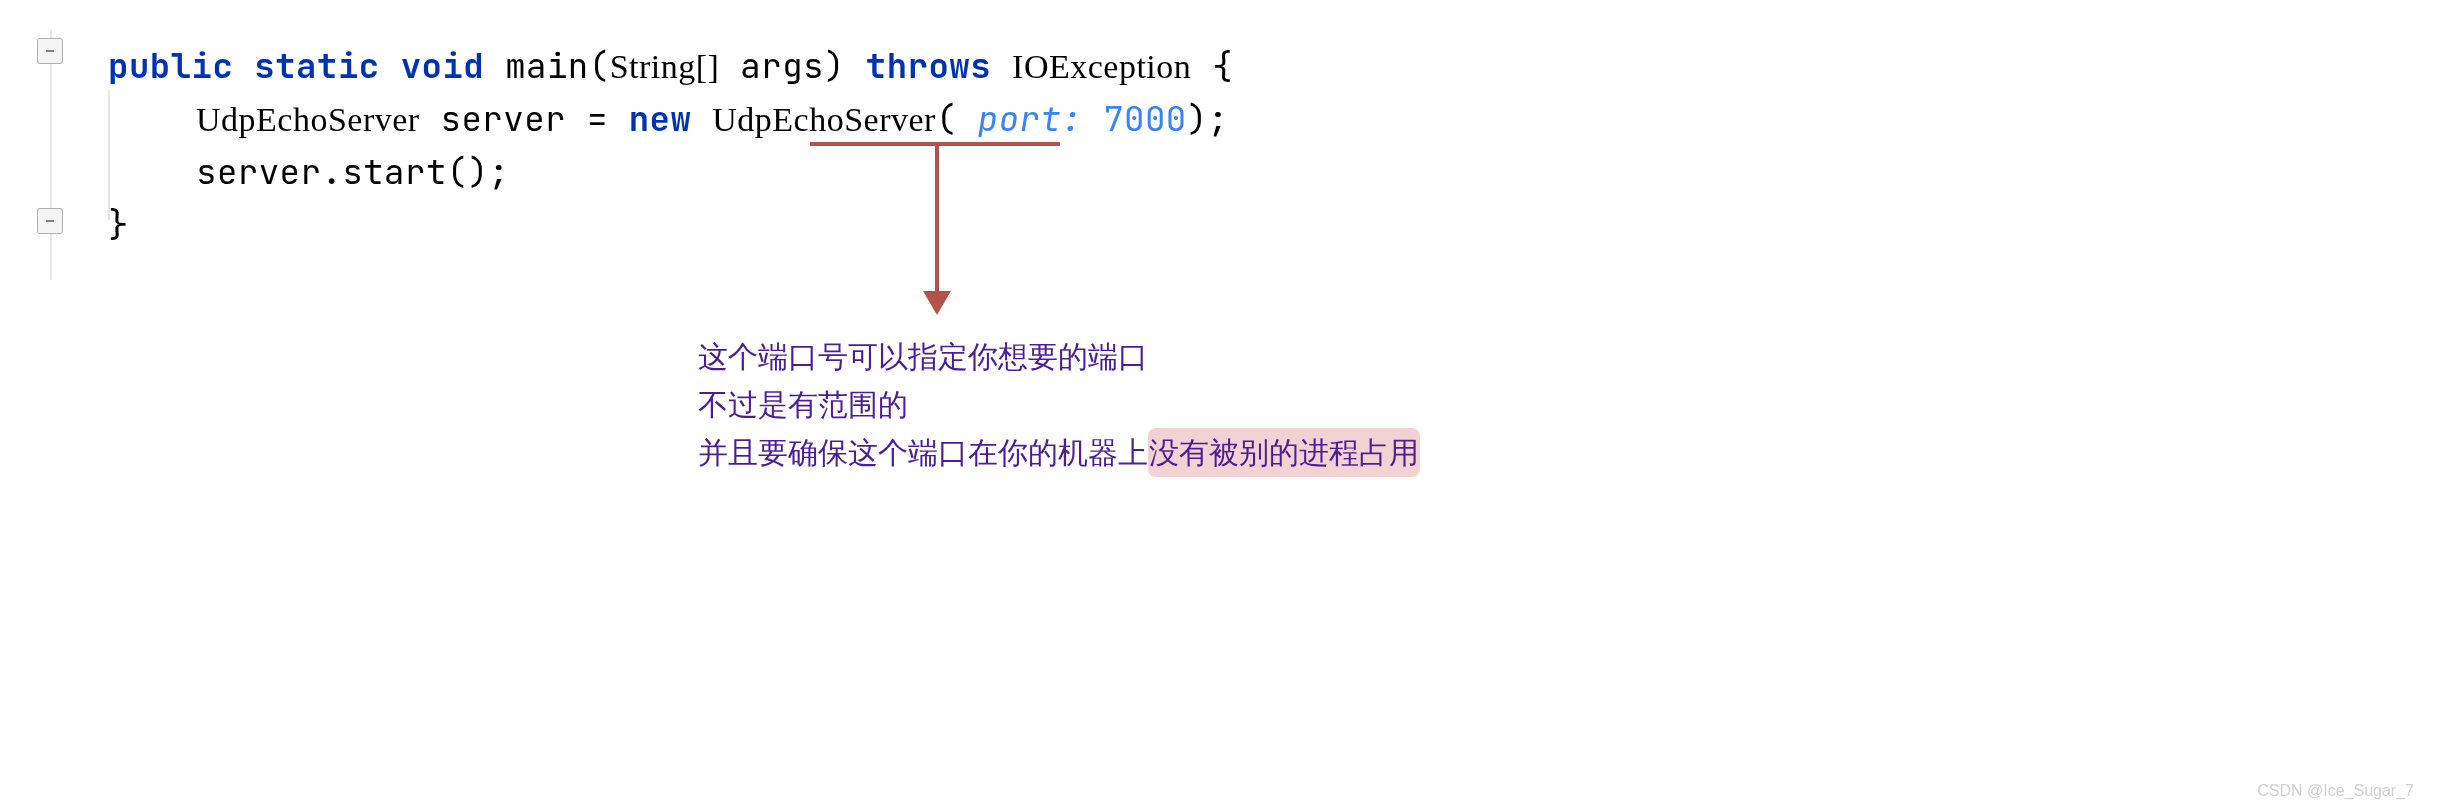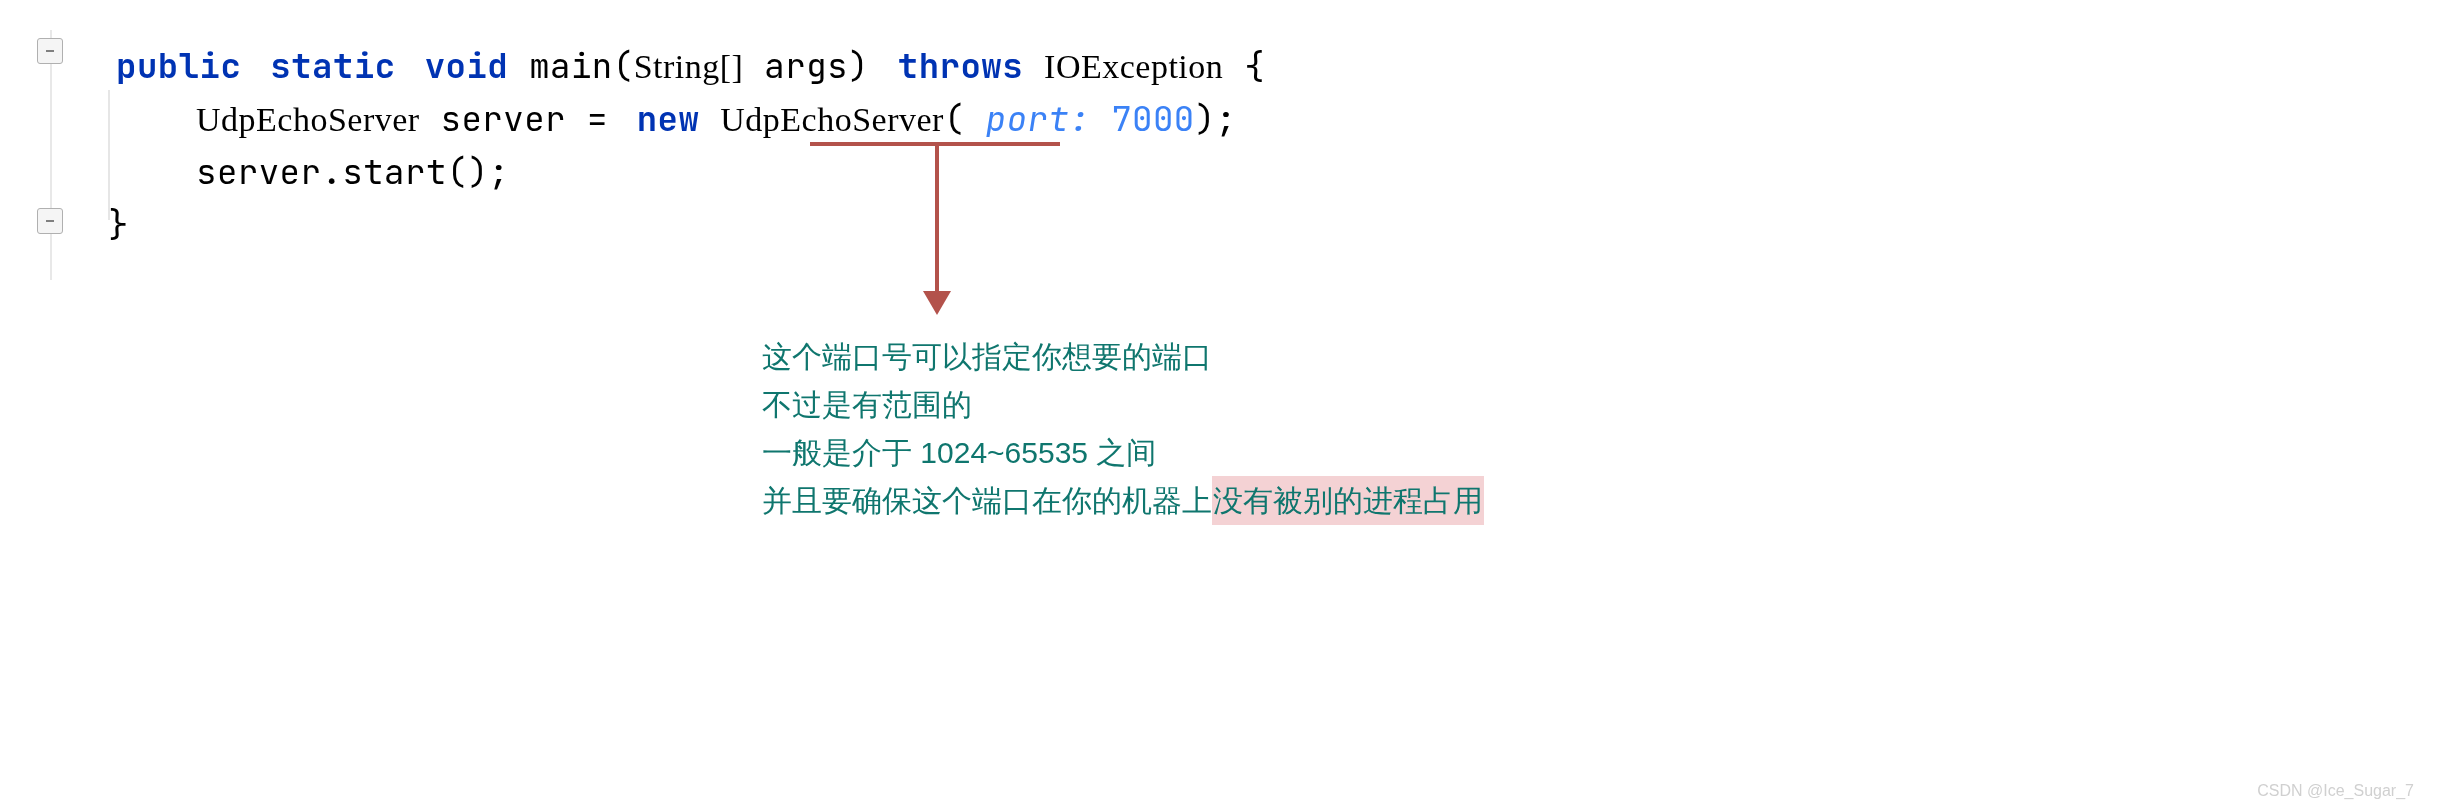--- a/index.html
+++ b/index.html
@@ -44,21 +44,21 @@
   .gutter-icon svg { width: 12px; height: 12px; stroke: #808080; stroke-width: 2; fill: none; }
   .code-area {
     position: absolute;
     left: 108px;
     top: 40px;
     font-size: 34px;
     line-height: 52px;
     letter-spacing: 0.5px;
   }
   .code-line { white-space: pre; }
-  .kw { color: #0033b3; font-weight: bold; font-family: "JetBrains Mono", Consolas, monospace; margin-left: 8px; }
+  .kw { color: #0033b3; font-weight: bold; font-family: "JetBrains Mono", Consolas, monospace; }
   .ident { color: #000000; font-family: "JetBrains Mono", Consolas, monospace; }
   .type { color: #000000; font-family: Liberation Serif, serif; }
   .punct { color: #000000; font-family: "JetBrains Mono", Consolas, monospace; }
   .hint { color: #3b82f6; font-family: "JetBrains Mono", Consolas, monospace; font-style: italic; }
   .num { color: #3b82f6; font-family: "JetBrains Mono", Consolas, monospace; }
   .indent1 { padding-left: 88px; }
   .indent0 { padding-left: 0px; }
   .guide {
     position: absolute;
     left: 108px;
@@ -91,31 +91,32 @@
     position: absolute;
     left: -12px;
     top: 145px;
     width: 0; height: 0;
     border-left: 14px solid transparent;
     border-right: 14px solid transparent;
     border-top: 24px solid #b3524b;
   }
   .annotation {
     position: absolute;
-    left: 762px;
+    left: 698px;
     top: 333px;
     font-family: "Microsoft YaHei", "PingFang SC", sans-serif;
     font-size: 30px;
     line-height: 48px;
-    color: #0f766e;
+    color: #4c1d95;
   }
   .ann-line { white-space: nowrap; }
   .highlight {
     background: #f4d2d4;
     padding: 8px 1px;
+    border-radius: 8px;
   }
   .watermark {
     position: absolute;
     right: 24px;
     bottom: 10px;
     font-family: sans-serif;
     font-size: 16px;
     color: #d0d0d0;
   }
 </style>
@@ -148,17 +149,16 @@
 <div class="underline"></div>
 
 <div class="arrow">
   <div class="arrow-line"></div>
   <div class="arrow-head"></div>
 </div>
 
 <div class="annotation">
   <div class="ann-line">这个端口号可以指定你想要的端口</div>
   <div class="ann-line">不过是有范围的</div>
-  <div class="ann-line">一般是介于 1024~65535 之间</div>
   <div class="ann-line"><span>并且要确保这个端口在你的机器上</span><span class="highlight">没有被别的进程占用</span></div>
 </div>
 
 <div class="watermark">CSDN @Ice_Sugar_7</div>
 
 </body></html>

